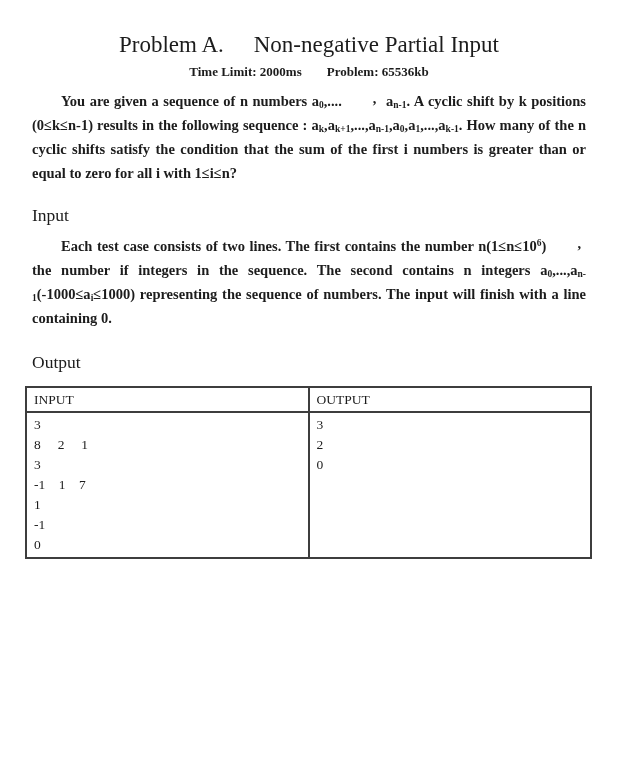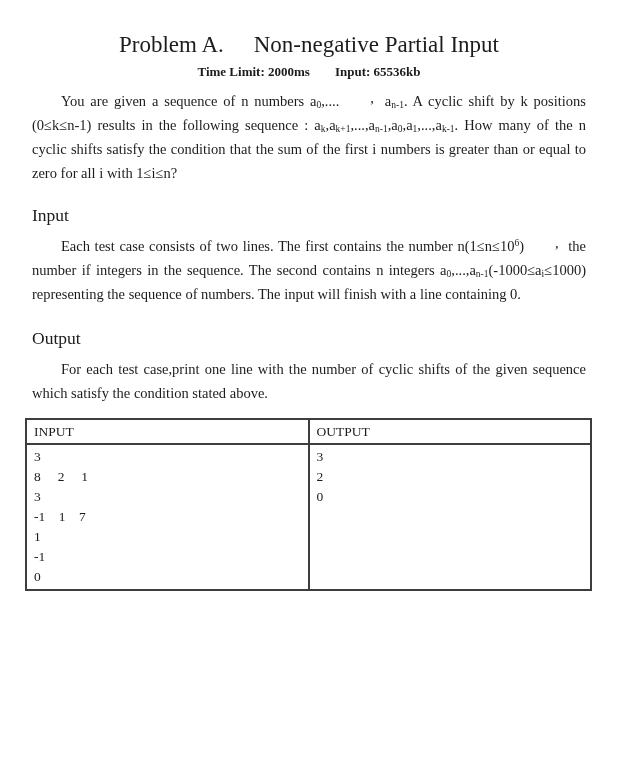--- a/index.html
+++ b/index.html
@@ -51,20 +51,21 @@
   #sec-input h2.sec-heading { margin-top: 19px; }
   #sec-output h2.sec-heading { margin-top: 21px; }
   #sec-sample h2.sec-heading { margin-top: 46px; }
   
   p.body-par {
     font-size: 14.5px;
     line-height: 24px;
     text-align: justify;
     text-indent: 2em;
     margin: 8px 0 0 0;
+    font-weight: bold;
   }
   .sub {
     font-size: 9.5px;
     vertical-align: -2px;
     line-height: 0;
   }
   .sup {
     font-size: 9.5px;
     vertical-align: 5px;
     line-height: 0;
@@ -104,35 +105,34 @@
 </head>
 <body>
 
 <div class="page">
 
   <div class="title">
     <span class="title-left">Problem A.</span><span>Non-negative Partial Input</span>
   </div>
 
   <div class="meta">
-    <span class="time-limit">Time Limit: 2000ms</span><span>Input: 65536kb</span>
+    <span class="time-limit">Time Limit: 2000ms</span><span>Problem: 65536kb</span>
   </div>
 
   <div id="sec-description">
     <p class="body-par">You are given a sequence of n numbers a<span class="sub">0</span>,....<span class="fwc">,</span> a<span class="sub">n-1</span>. A cyclic shift by k positions (0≤k≤n-1) results in the following sequence : a<span class="sub">k</span>,a<span class="sub">k+1</span>,...,a<span class="sub">n-1</span>,a<span class="sub">0</span>,a<span class="sub">1</span>,...,a<span class="sub">k-1</span>. How many of the n cyclic shifts satisfy the condition that the sum of the first i numbers is greater than or equal to zero for all i with 1≤i≤n?</p>
   </div>
 
   <div id="sec-input">
     <h2 class="sec-heading">Input</h2>
     <p class="body-par">Each test case consists of two lines. The first contains the number n(1≤n≤10<span class="sup">6</span>)<span class="fwc">,</span> the number if integers in the sequence. The second contains n integers a<span class="sub">0</span>,...,a<span class="sub">n-1</span>(-1000≤a<span class="sub">i</span>≤1000) representing the sequence of numbers. The input will finish with a line containing 0.</p>
   </div>
 
   <div id="sec-output">
     <h2 class="sec-heading">Output</h2>
-    <p class="body-par">For each test case,print one line with the number of cyclic shifts of the given sequence which satisfy the condition stated above.</p>
   </div>
 
   <div id="sec-sample">
     <table class="sample-table">
       <thead>
         <tr>
             <th>INPUT</th>
             <th>OUTPUT</th>
           </tr>
       </thead>

